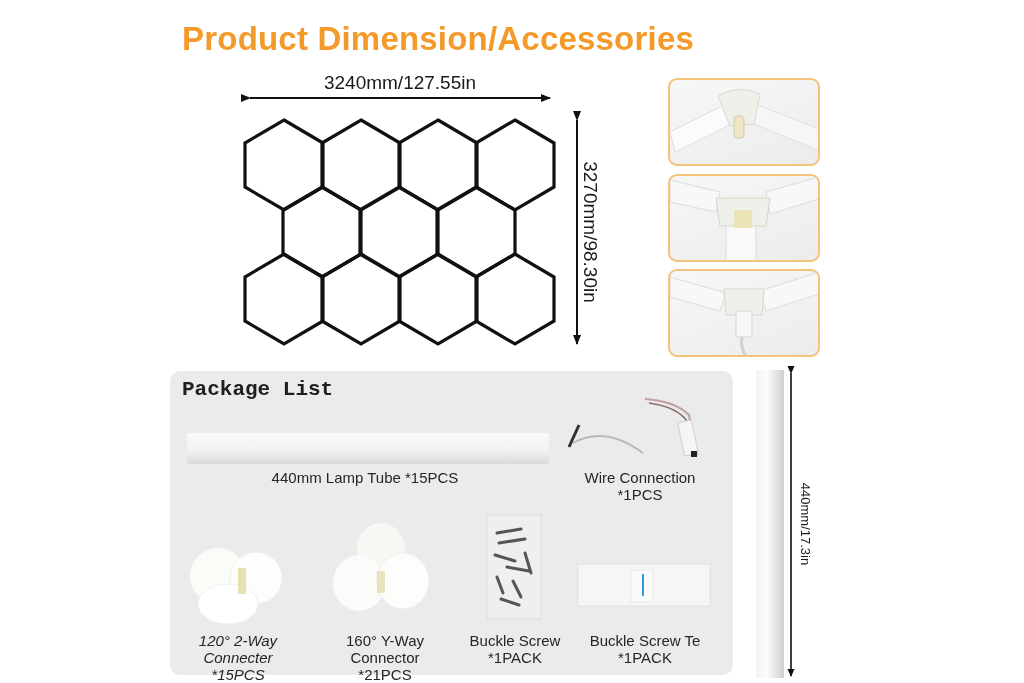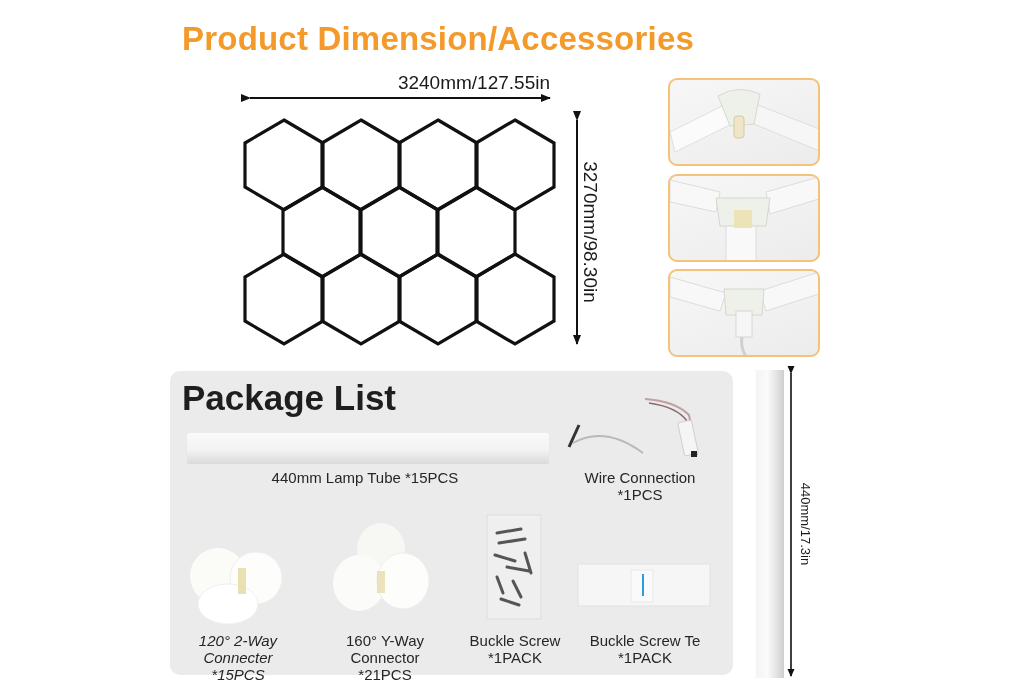--- a/index.html
+++ b/index.html
@@ -1,23 +1,23 @@
 <!DOCTYPE html>
 <html><head>
 <meta charset="utf-8">
 <style>
   html, body { margin:0; padding:0; }
   body { width:1024px; height:683px; background:#ffffff; position:relative; overflow:hidden; font-family:"Liberation Sans", sans-serif; }
   .title { position:absolute; left:0; width:876px; top:20px; text-align:center; font-size:33px; font-weight:bold; color:#f39a2a; letter-spacing:0.2px; }
-  .dim-h-label { position:absolute; left:250px; width:300px; top:72px; text-align:right; font-size:19px; color:#1a1a1a; }
+  .dim-h-label { position:absolute; left:250px; width:300px; top:72px; text-align:center; font-size:19px; color:#1a1a1a; }
   .svg-abs { position:absolute; left:0; top:0; }
   .dim-v-label { position:absolute; left:590px; top:232px; transform:translate(-50%,-50%) rotate(90deg); font-size:19px; color:#1a1a1a; white-space:nowrap; }
   .photo { position:absolute; left:668px; width:152px; height:88px; border:2px solid #f4c27a; border-radius:9px; background:linear-gradient(160deg,#f7f7f7,#ececec); overflow:hidden; box-sizing:border-box; }
   .panel { position:absolute; left:170px; top:371px; width:563px; height:304px; background:#ebebeb; border-radius:10px; }
-  .panel-title { position:absolute; left:182px; top:378px; font-size:35px; font-weight:bold; color:#1e1e1e; }
+  .panel-title { position:absolute; left:182px; top:378px; font-size:21px; font-weight:bold; color:#1e1e1e;font-family:Liberation Mono, monospace; }
   .tube { position:absolute; left:187px; top:433px; width:362px; height:30px; background:linear-gradient(180deg,#fafafa 0%,#f3f3f3 55%,#dcdcdc 100%); border-radius:2px; box-shadow:0 1px 1px rgba(0,0,0,0.08); }
   .cap { position:absolute; font-size:15px; color:#262626; text-align:center; line-height:17px; }
   .item-img { position:absolute; }
   .vtube { position:absolute; left:756px; top:370px; width:28px; height:308px; background:linear-gradient(90deg,#f4f4f4 0%,#fbfbfb 40%,#e2e2e2 75%,#cfcfcf 100%); }
   .vlabel { position:absolute; left:805px; top:524px; transform:translate(-50%,-50%) rotate(90deg); font-size:13px; color:#1a1a1a; white-space:nowrap; }
 </style>
 </head>
 <body>
 
 <div class="title">Product Dimension/Accessories</div>

